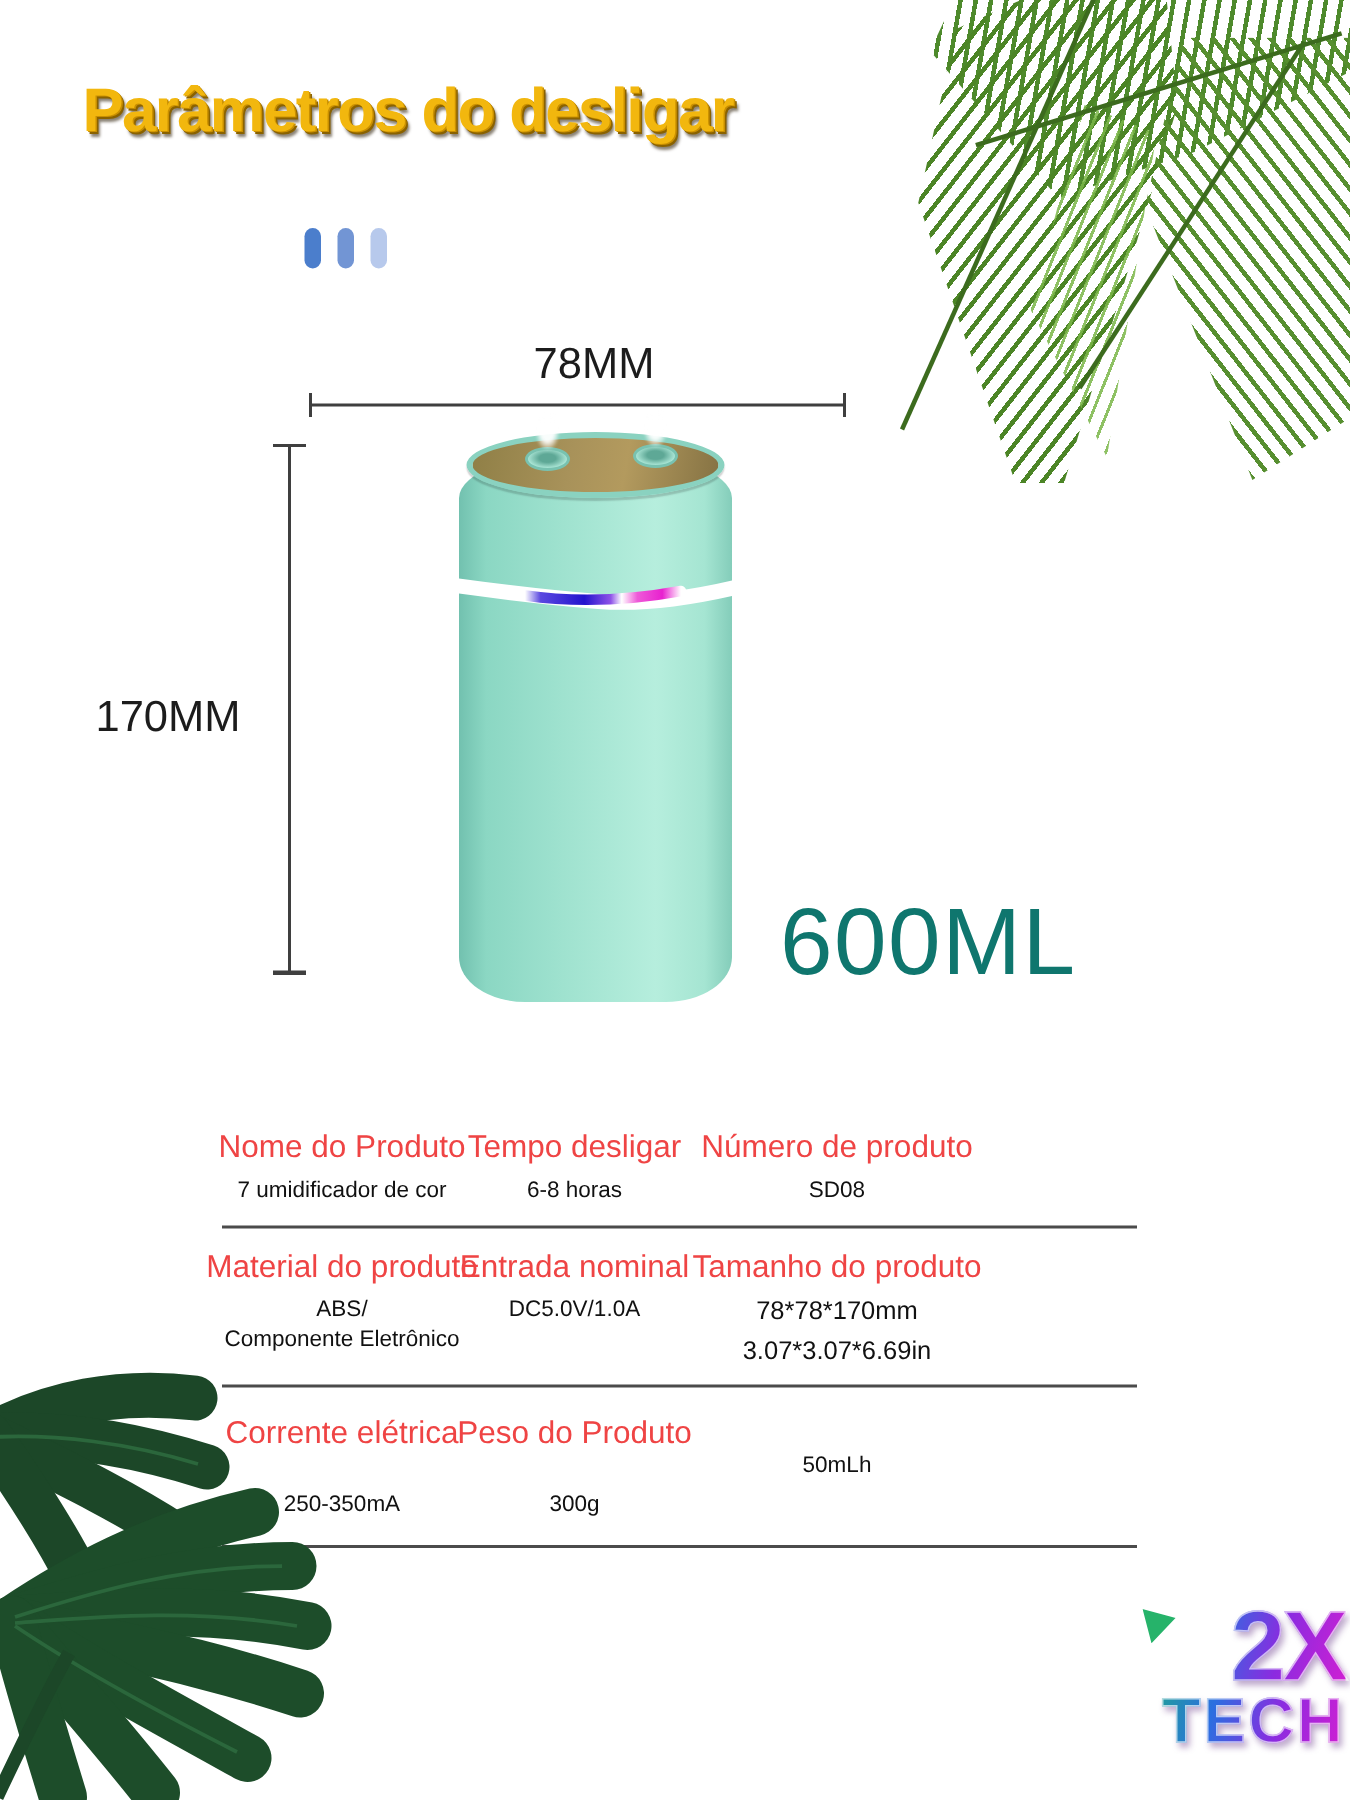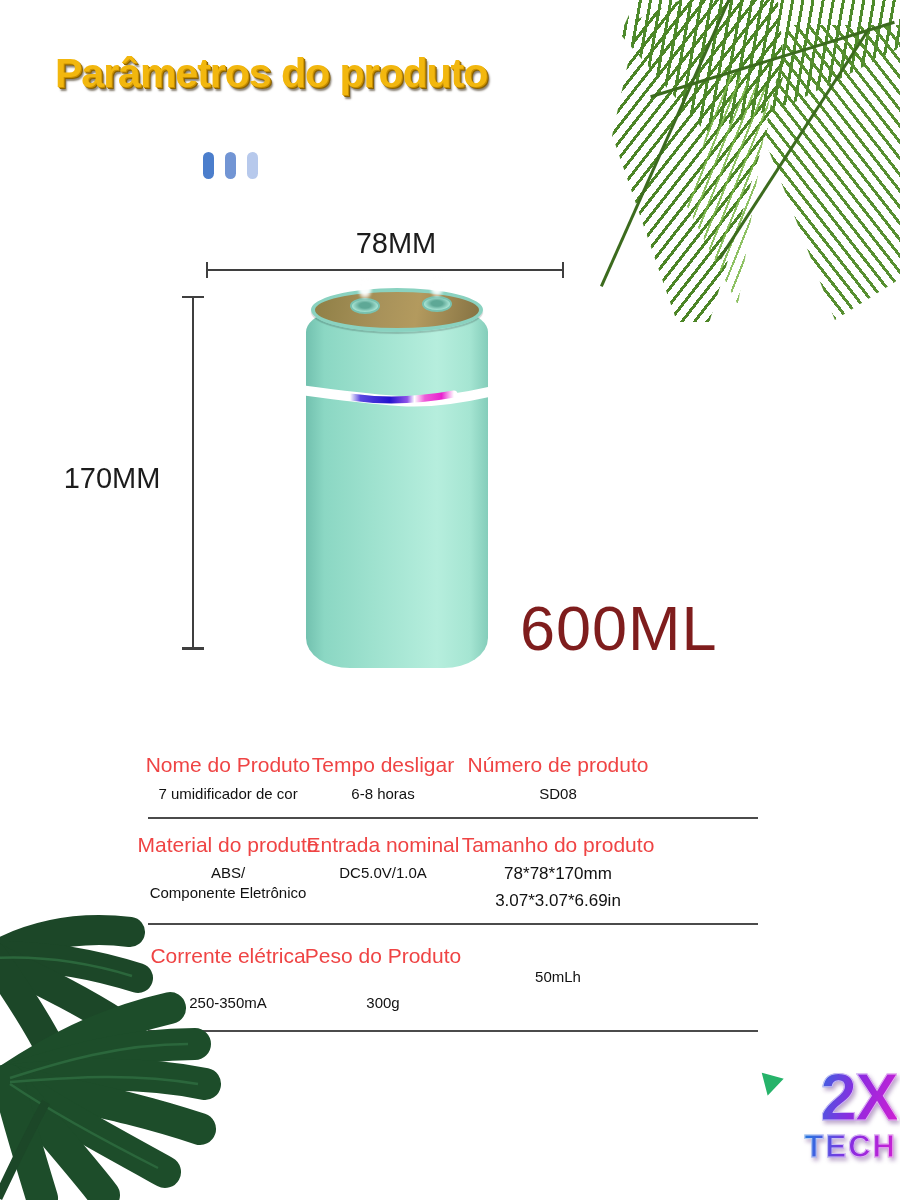--- a/index.html
+++ b/index.html
@@ -63,21 +63,21 @@
     background:radial-gradient(ellipse, rgba(255,255,255,.95) 0 40%, rgba(255,255,255,0) 75%);
     filter:blur(1px);
   }
   .mist-1 { left:51px;  top:-14px; }
   .mist-2 { left:123px; top:-16px; }
   .led-stripe { position:absolute; left:-2px; top:82px; width:186px; height:30px; }
 
   
   .capacity {
     position:absolute; left:520px; top:592px;
-    font-size:63px; font-weight:400; color:#7f1d1d; letter-spacing:1px;
+    font-size:63px; font-weight:400; color:#0f766e; letter-spacing:1px;
     white-space:nowrap;
   }
 
   
   .spec-table { position:absolute; left:148px; top:744px; width:610px; }
   .spec-row .cells {
     display:grid; grid-template-columns:160px 150px 200px;
     justify-items:center; align-items:start;
   }
   .cell { text-align:center; white-space:nowrap; }
@@ -130,26 +130,26 @@
   
   .logo { position:absolute; left:742px; top:1062px; width:155px; text-align:right; }
   .logo-gradient-text {
     background:linear-gradient(105deg,#18c06a 0%,#2b6fe0 42%,#8b2be0 70%,#d21fd2 100%);
     -webkit-background-clip:text; background-clip:text; color:transparent;
     -webkit-text-stroke:1px rgba(255,255,255,.65);
     filter:drop-shadow(2px 3px 2px rgba(70,10,110,.35));
   }
   .logo-mark { position:relative; font-size:66px; line-height:70px; font-weight:800; letter-spacing:-2px; }
   .logo-arrow { position:absolute; left:14px; top:6px; }
-  .logo-text { font-size:31px; line-height:34px; font-weight:800; letter-spacing:2px; margin-top:-2px; }
+  .logo-text { font-size:42px; line-height:34px; font-weight:800; letter-spacing:2px; margin-top:-2px; }
 </style>
 </head>
 <body>
 
-<div class="page-title">Parâmetros do produto</div>
+<div class="page-title">Parâmetros do desligar</div>
 
 <div class="dots">
   <i></i>
   <i></i>
   <i></i>
 </div>
 
 <div class="dim-label dim-width-label">78MM</div>
 <div class="dim-line h-line"></div>
 <div class="dim-line h-tick-l"></div>

